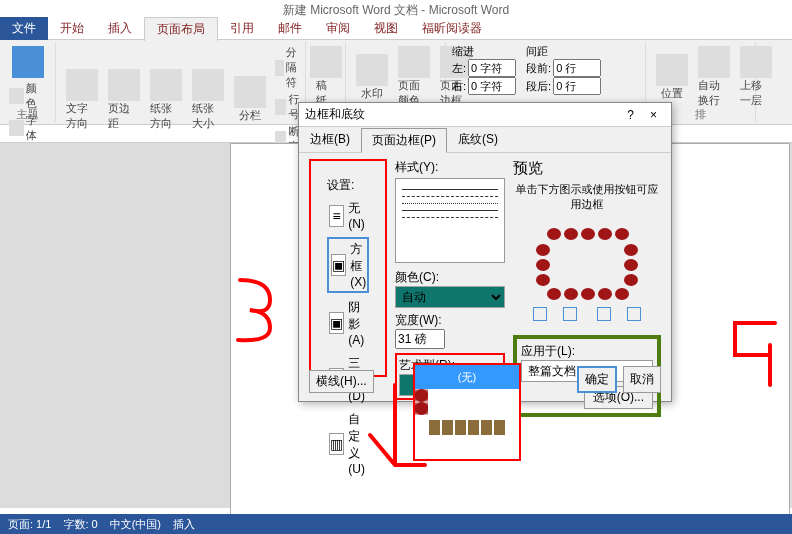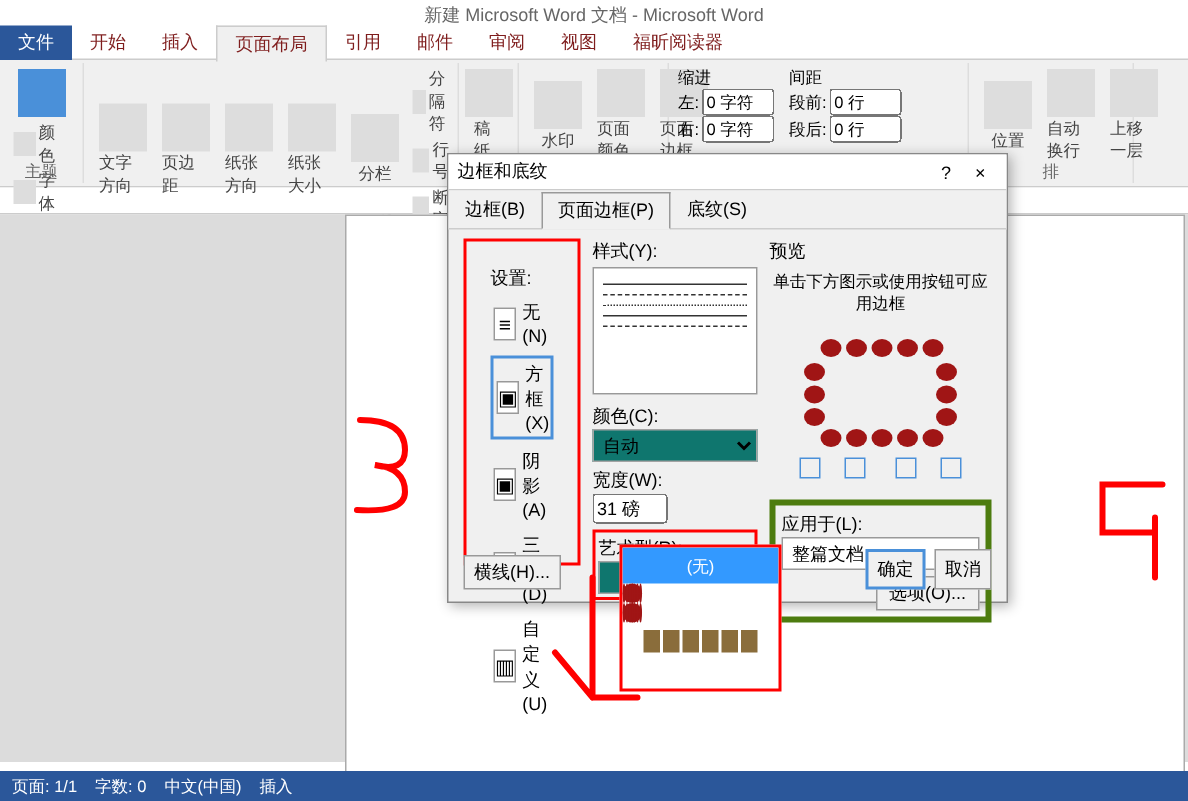--- a/index.html
+++ b/index.html
@@ -51,21 +51,21 @@
     .style-line.dashed { border-bottom: 1px dashed #333; }
     .style-line.dotted { border-bottom: 1px dotted #333; }
     .color-label { font-size: 12px; margin-top: 6px; }
     .color-select { width: 100%; border: 1px solid #a3a3a3; padding: 2px; font-size: 12px; background: #0f766e; }
     .width-label { font-size: 12px; margin-top: 4px; }
     .width-row { display: flex; gap: 2px; }
     .width-input { width: 50px; font-size: 12px; padding: 1px; }
     .art-section { border: 2px solid #ff0000; padding: 2px; margin-top: 4px; }
     
     .preview-col { flex: 1; }
-    .preview-label { font-size: 12px; }
+    .preview-label { font-size: 15px; }
     .preview-hint { font-size: 11px; text-align: center; margin: 4px 0; }
     .preview-box { position: relative; height: 105px; padding: 8px 16px; }
     .preview-border { width: 90px; height: 60px; margin: 10px auto; position: relative; }
     .red-blob { position: absolute; width: 14px; height: 12px; background: #a01515; border-radius: 50%; }
     .corner-box { width: 14px; height: 14px; border: 1px solid #4a90d9; position: absolute; }
     
     .apply-section { border: 4px solid #4d7c0f; padding: 4px; margin-top: 14px; }
     .apply-select { width: 100%; border: 1px solid #999; padding: 2px; font-size: 12px; background: #fff; }
     .options-btn { float: right; padding: 2px 8px; font-size: 12px; margin-top: 4px; border: 1px solid #999; background: #f0f0f0; }
     

